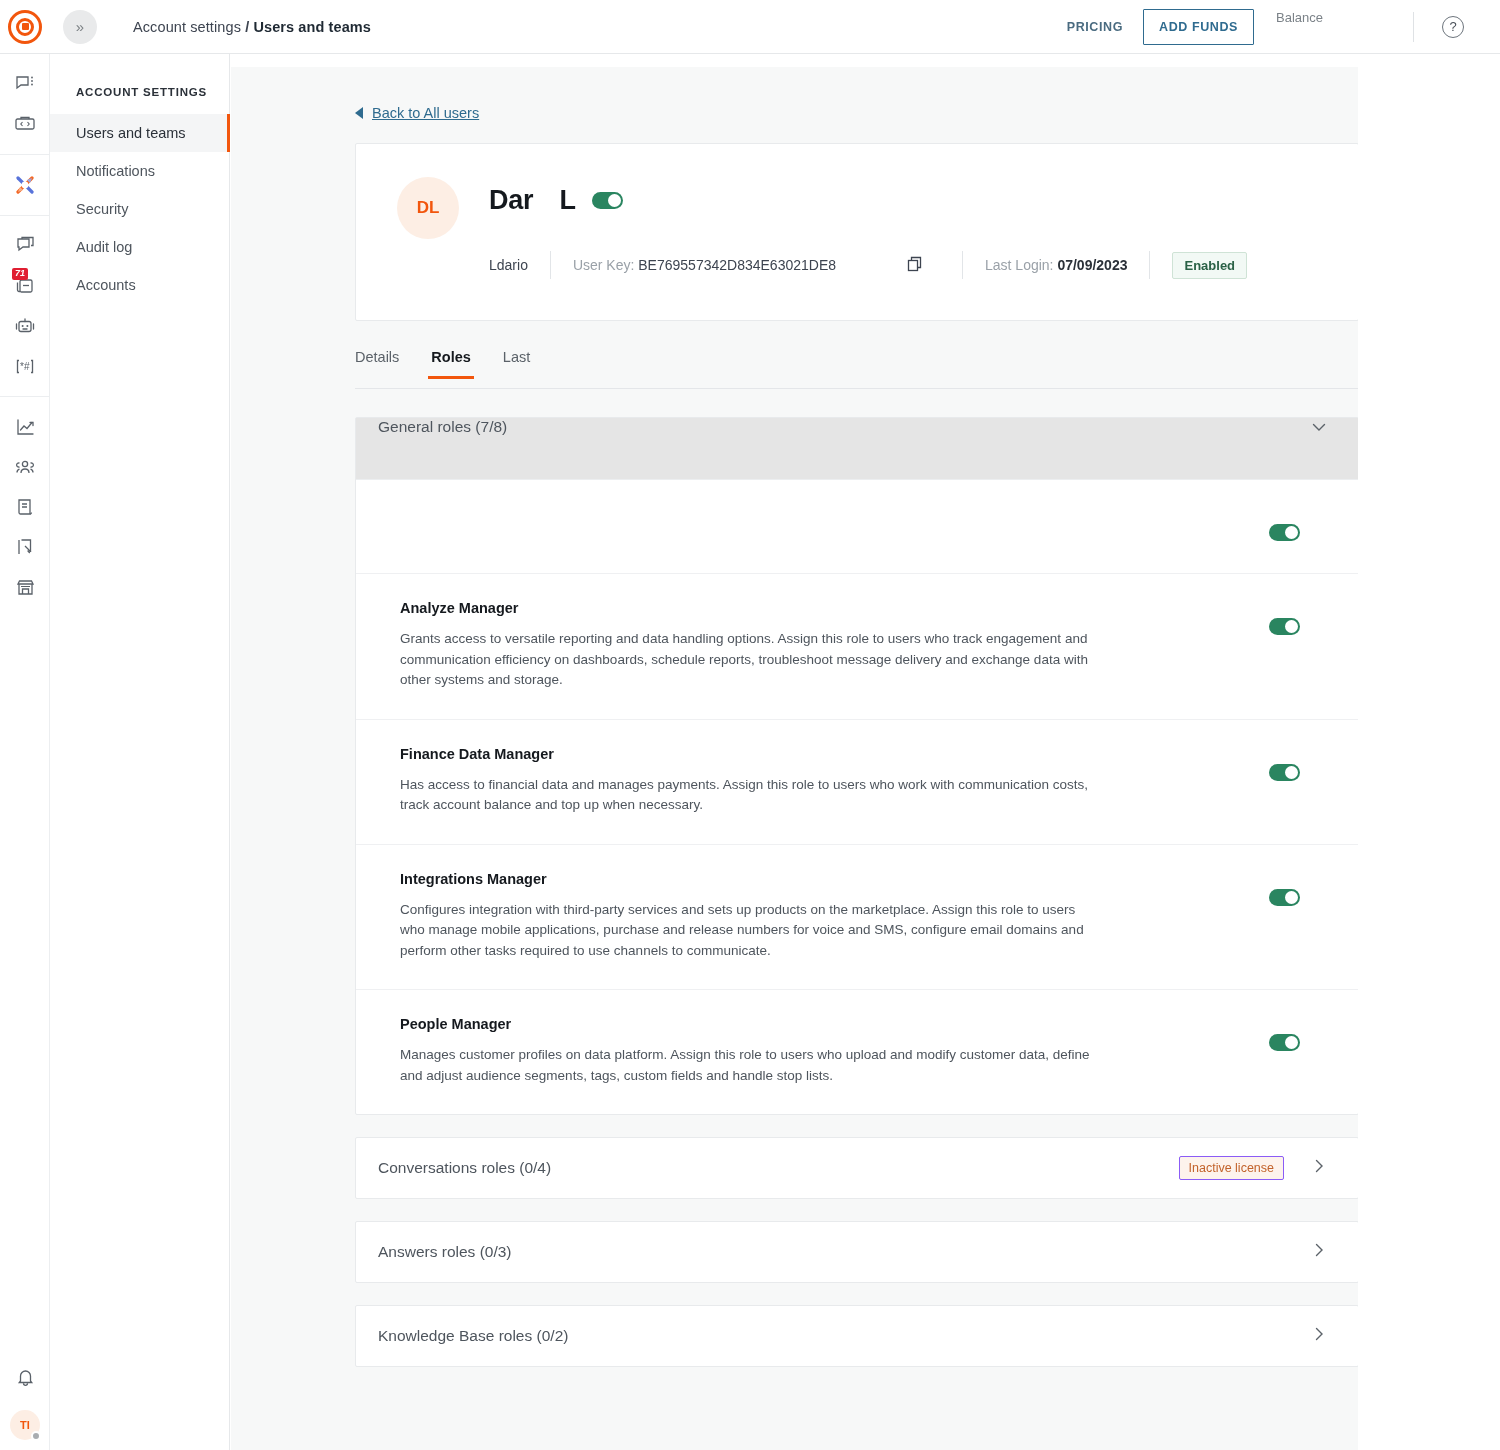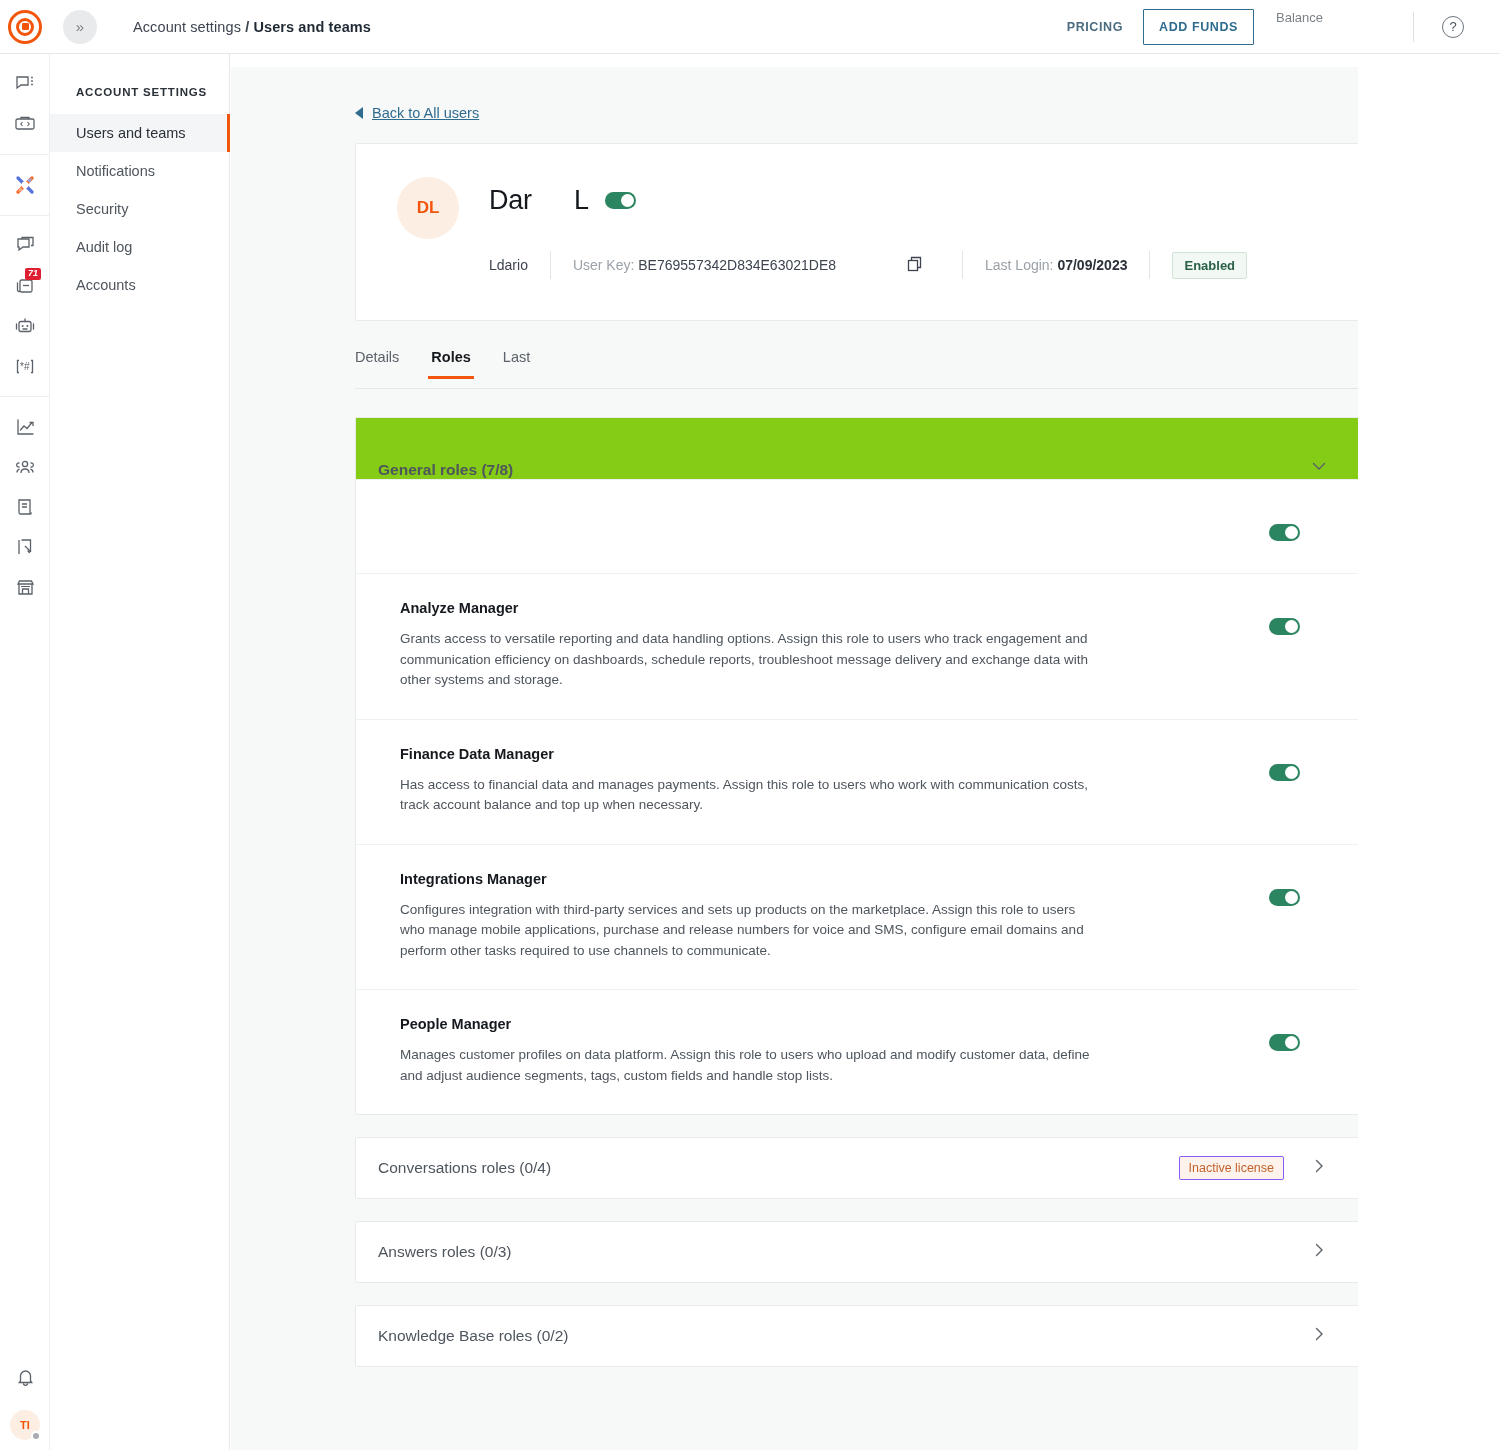--- a/index.html
+++ b/index.html
@@ -64,21 +64,21 @@
     position: absolute; top: 54px; left: 0; width: 50px; height: 1396px;
     background: #ffffff; border-right: 1px solid #eceef0;
   }
   .rail-group { border-bottom: 1px solid #eceef0; padding: 10px 0; }
   .rail-item {
     width: 50px; height: 40px; display: flex; align-items: center;
     justify-content: center; position: relative; cursor: pointer; color: #5a6169;
   }
   .rail-item svg { display: block; }
   .badge {
-    position: absolute; top: 2px; right: 9px; background: #e01e32; color: #fff;
+    position: absolute; top: 2px; right: 22px; background: #e01e32; color: #fff;
     font-size: 9px; font-weight: bold; border-radius: 2px; padding: 1px 3px;
     line-height: 1.1; font-style: italic;
   }
   .rail-bottom { position: absolute; bottom: 10px; left: 0; width: 50px; }
   .avatar-sm {
     width: 30px; height: 30px; border-radius: 50%; background: #fdeee4;
     color: #f2560d; font-size: 11px; font-weight: bold;
     display: flex; align-items: center; justify-content: center;
     margin: 12px auto 0; position: relative; cursor: pointer;
   }
@@ -128,22 +128,22 @@
     position: relative;
   }
   .avatar-lg {
     position: absolute; left: 41px; top: 33px;
     width: 62px; height: 62px; border-radius: 50%; background: #fdeee4;
     color: #f2560d; font-size: 17px; font-weight: bold;
     display: flex; align-items: center; justify-content: center;
   }
   .user-name {
     position: absolute; left: 133px; top: 41px;
-    font-size: 27px; font-weight: normal; color: #15191e;
-    display: flex; align-items: center; gap: 42px;
+    font-size: 27px; font-weight: bold; color: #15191e;
+    display: flex; align-items: center; gap: 26px;
   }
   .user-name .fname { letter-spacing: -.2px; }
   .toggle {
     width: 31px; height: 17px; border-radius: 9px; background: #2a8560;
     position: relative; cursor: pointer; display: inline-block;
   }
   .toggle .knob {
     position: absolute; right: 2px; top: 2px; width: 13px; height: 13px;
     border-radius: 50%; background: #fff;
   }
@@ -177,22 +177,22 @@
     content: ""; position: absolute; left: -3px; right: -3px; bottom: -1px;
     height: 3px; background: #f2560d;
   }
 
   
   .roles-card {
     margin: 28px 0 0 124px; width: 1004px;
     background: #fff; border: 1px solid #e8eaec; border-radius: 2px;
   }
   .roles-head {
-    height: 62px; background: #84cc16; border-bottom: 1px solid #eceef0;
-    display: flex; align-items: flex-end; padding: 0 30px 0 22px; cursor: pointer; font-weight: bold;
+    height: 62px; background: #e5e5e5; border-bottom: 1px solid #eceef0;
+    display: flex; align-items: flex-start; padding: 0 30px 0 22px; cursor: pointer;
   }
   .roles-head .ttl { font-size: 15.5px; color: #4e555d; }
   .chev { margin-left: auto; color: #5b6269; }
 
   .role-row {
     display: flex; align-items: flex-start; padding: 26px 22px 28px 44px;
     border-bottom: 1px solid #eff0f2;
   }
   .role-row:last-child { border-bottom: none; }
   .role-text { width: 700px; }

